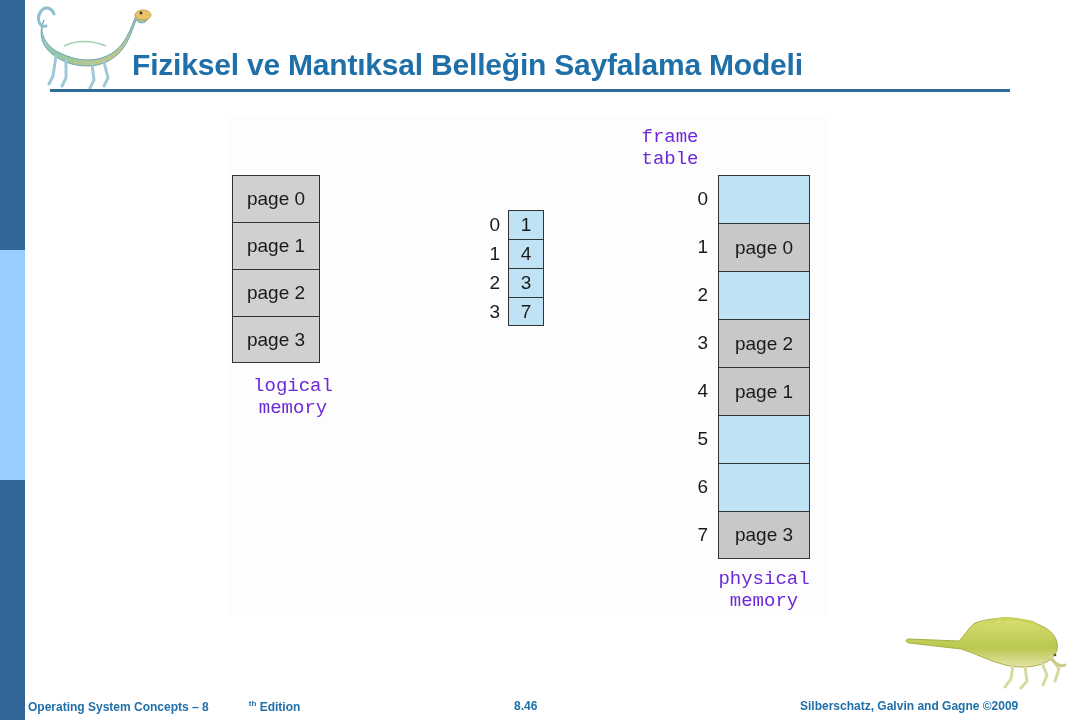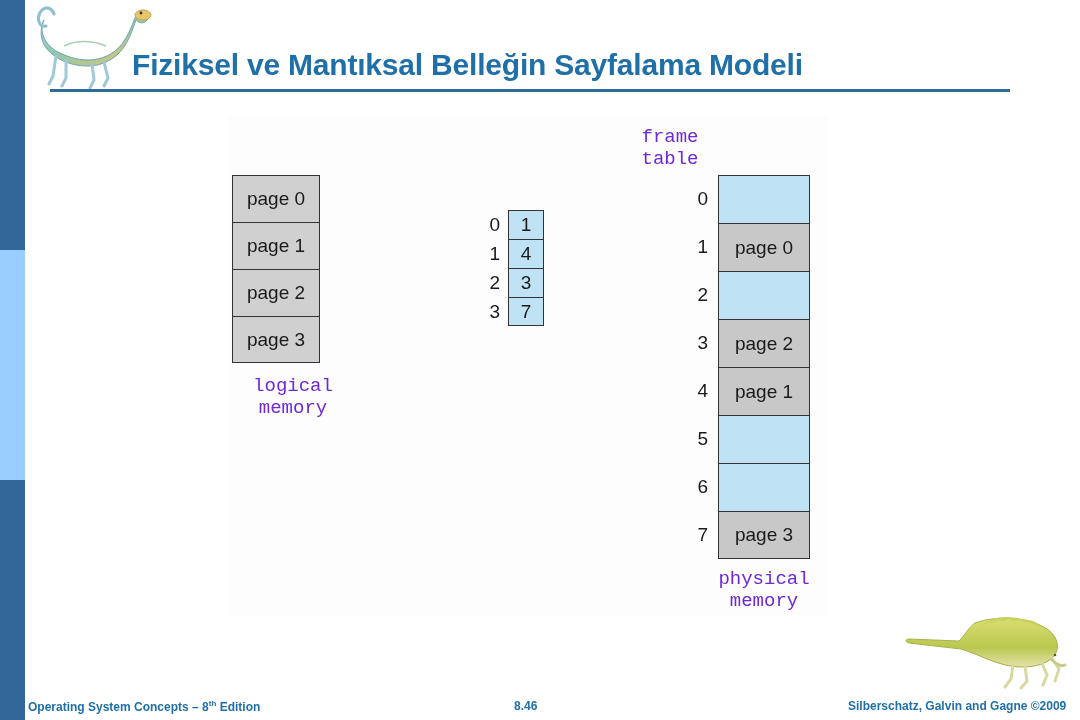--- a/index.html
+++ b/index.html
@@ -129,22 +129,22 @@
   
   .footer-text {
     position: absolute;
     font-size: 12px;
     font-weight: bold;
     color: #1F6FA8;
     white-space: nowrap;
   }
   #footer-left  { left: 28px;  top: 699px; }
   #footer-page  { left: 514px; top: 699px; }
-  #footer-right { left: 800px; top: 699px; margin-left: 48px; }
-  sup { font-size: 8px; vertical-align: super; }
+  #footer-right { left: 800px; top: 699px; }
+  sup { font-size: 8px; vertical-align: super; margin-left: 40px; }
 </style>
 </head>
 <body>
 
 <div id="slide">
 
   <div class="side-bar" id="bar-top"></div>
   <div class="side-bar" id="bar-mid"></div>
   <div class="side-bar" id="bar-bottom"></div>
 

